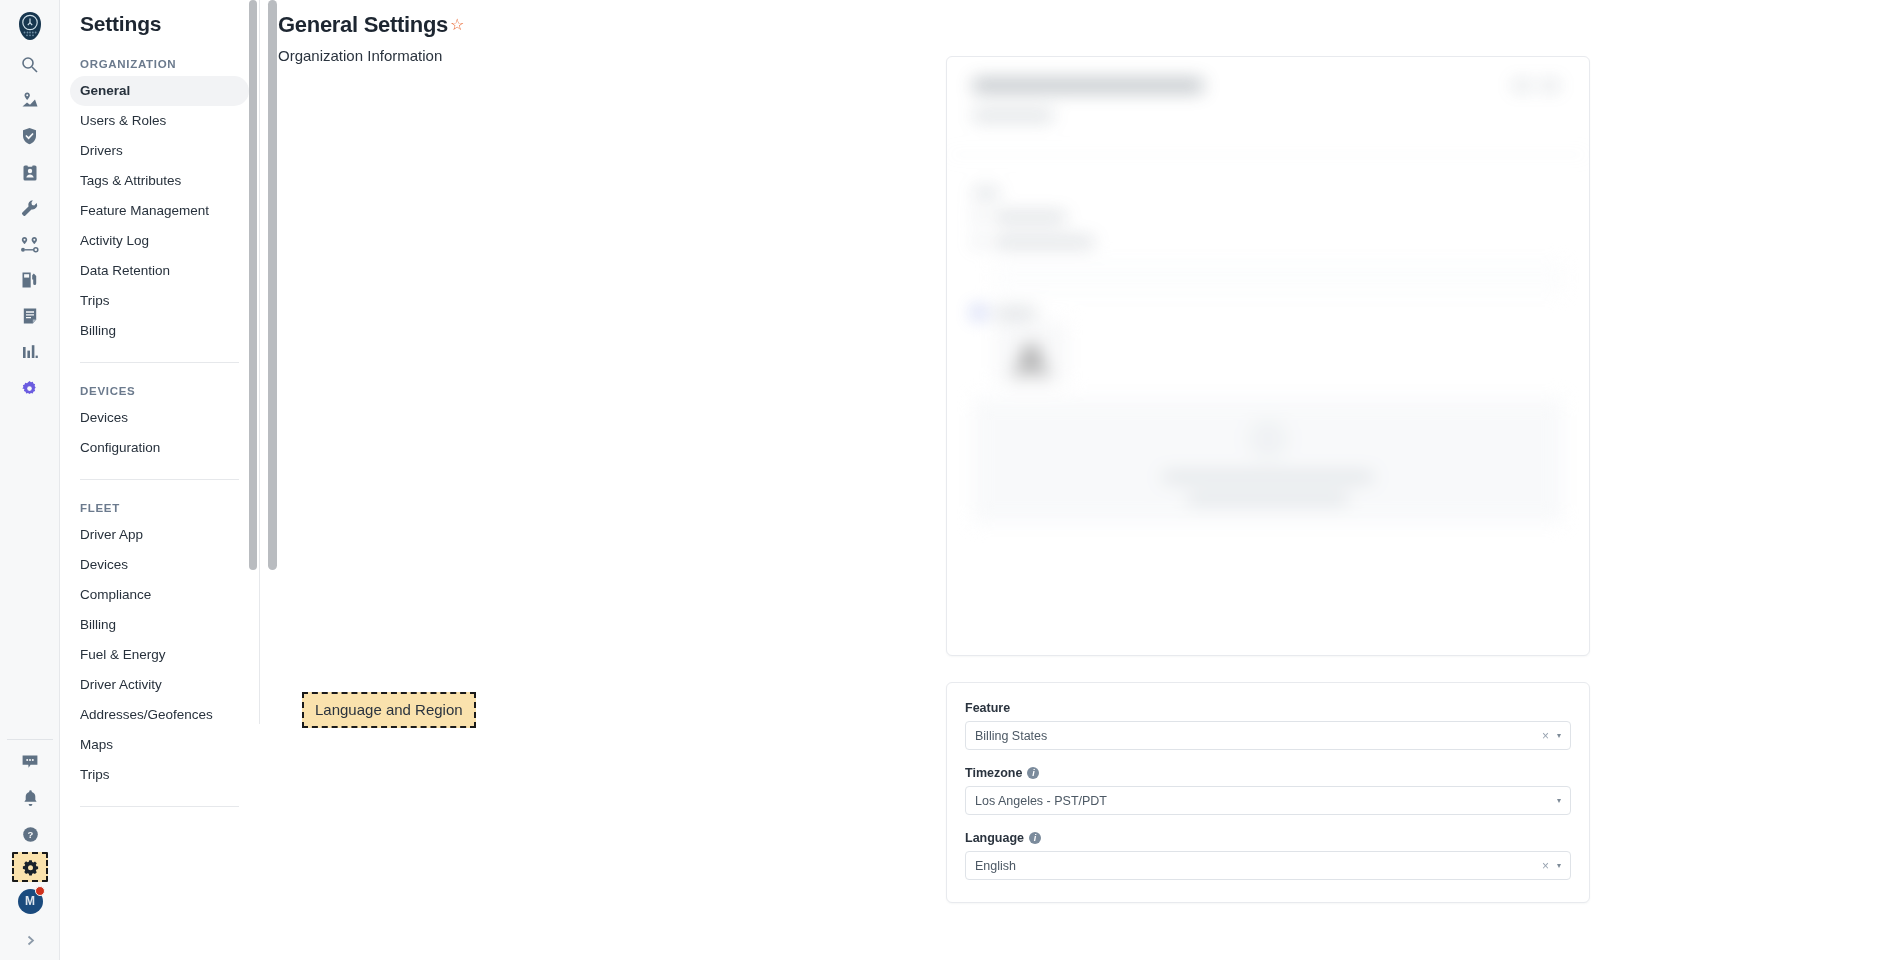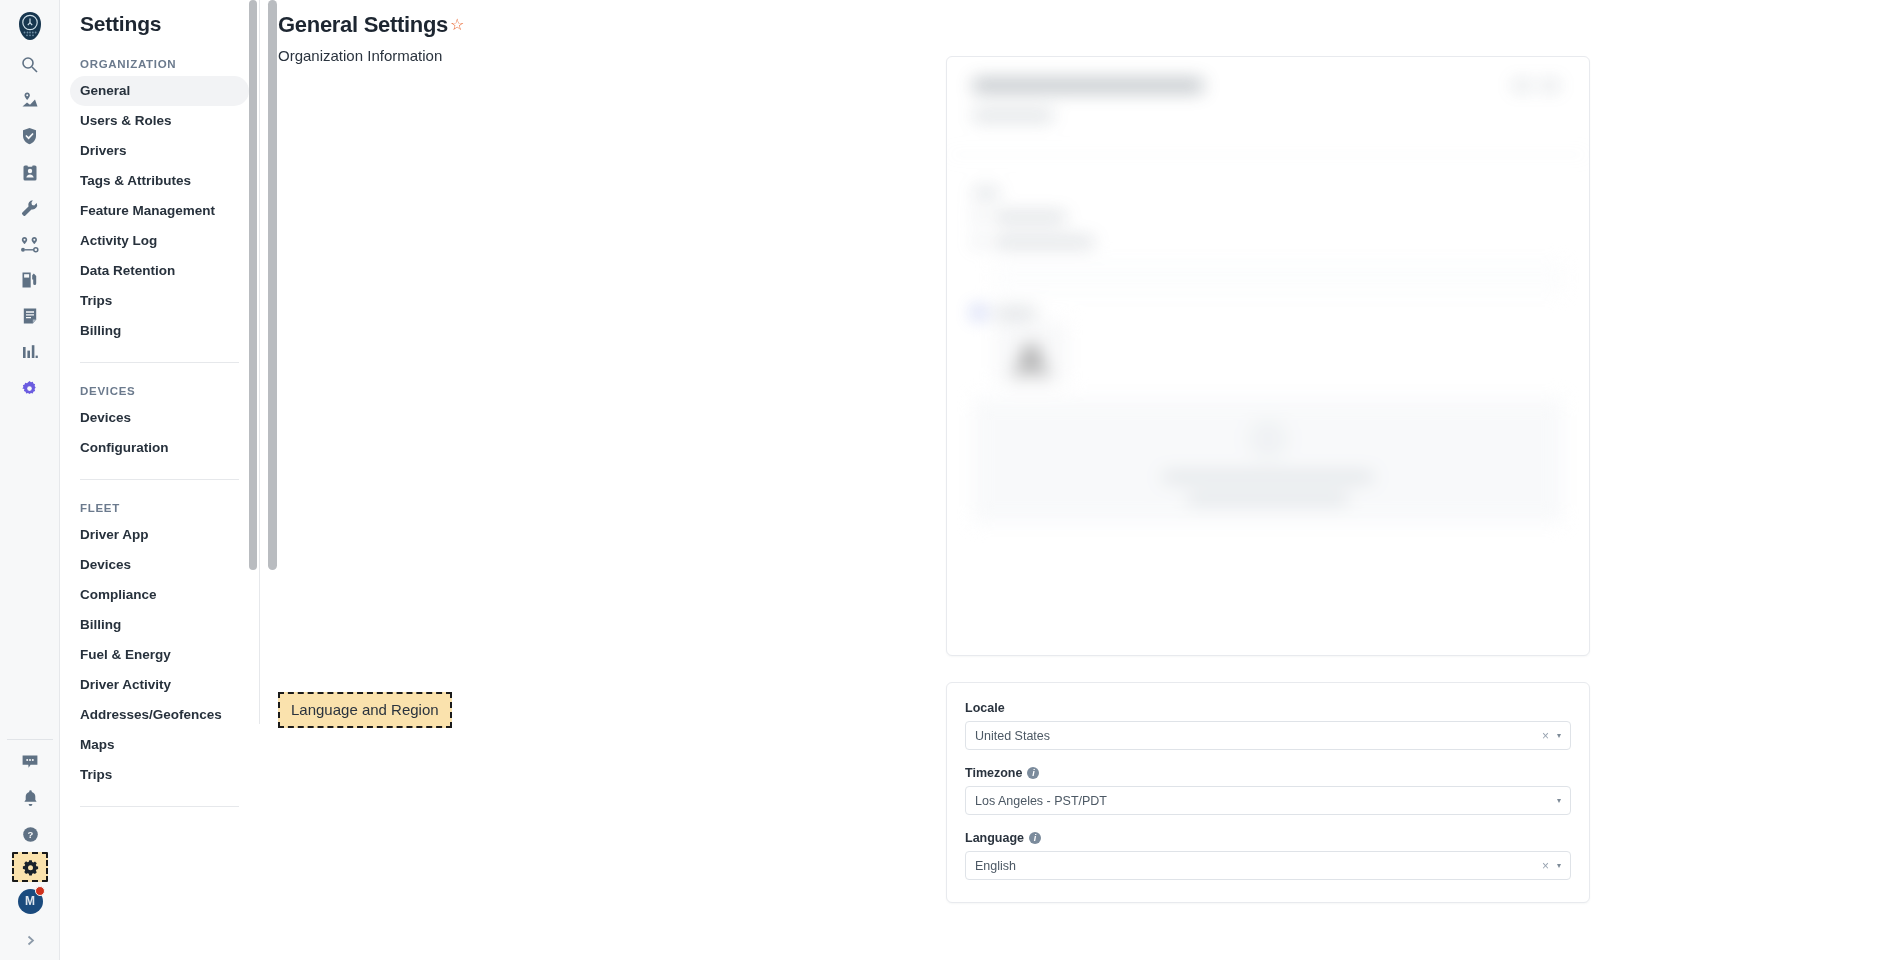--- a/index.html
+++ b/index.html
@@ -69,21 +69,20 @@
   }
   .nav-group-label {
     font-size: 11.5px; font-weight: 700; color: #6b7a8d;
     letter-spacing: 0.7px; padding: 22px 0 6px 10px;
   }
   .nav-item {
     font-size: 13.5px; color: #27313c;
     padding: 7px 10px; border-radius: 16px;
     cursor: pointer; line-height: 16px;
     white-space: nowrap;
-    font-weight: bold;
   }
   .nav-item.active { background: #f2f3f5; font-weight: 700; }
   .nav-divider { height: 1px; background: #e6e8eb; margin: 16px 10px 0 10px; }
   .nav-scrollbar {
     position: absolute; right: 2px; top: 0;
     width: 8px; height: 570px;
     background: #b9bcc0; border-radius: 4px;
   }
 
   
@@ -95,21 +94,21 @@
   .page-title { font-size: 22px; font-weight: 700; color: #1d2631; letter-spacing: -0.3px; }
   .star-icon { color: #e8622b; font-size: 16px; line-height: 1; cursor: pointer; }
 
   .section-row { display: flex; position: relative; }
   .section-label-col { width: 555px; flex: 0 0 555px; padding-left: 18px; }
   .section-label {
     font-size: 15px; color: #2a333e; padding-top: 9px; display: inline-block;
   }
   .section-label.highlight {
     background: #fae2ad; border: 2px dashed #1a1a1a;
-    padding: 7px 11px 8px 11px; margin-top: 6px;
+    padding: 7px 11px 8px 11px; margin-top: 6px; margin-left: 24px;
   }
 
   .card {
     background: #ffffff;
     border: 1px solid #e8eaee;
     border-radius: 6px;
     box-shadow: 0 1px 2px rgba(30,40,55,0.04);
   }
 
   
@@ -398,24 +397,24 @@
     </div>
 
     <div style="position:absolute; left:18px; top:686px;">
       <div class="section-label highlight">Language and Region</div>
     </div>
 
     <div class="card card-lang">
 
       <div class="field">
         <div class="field-label">
-          <span>Locale</span>
+          <span>Feature</span>
         </div>
         <div class="select">
-          <div class="select-value">United States</div>
+          <div class="select-value">Billing States</div>
           <div class="select-clear">×</div>
           <div class="select-caret">▾</div>
         </div>
       </div>
 
       <div class="field">
         <div class="field-label">
           <span>Timezone</span>
           <span class="info-icon">i</span>
         </div>

